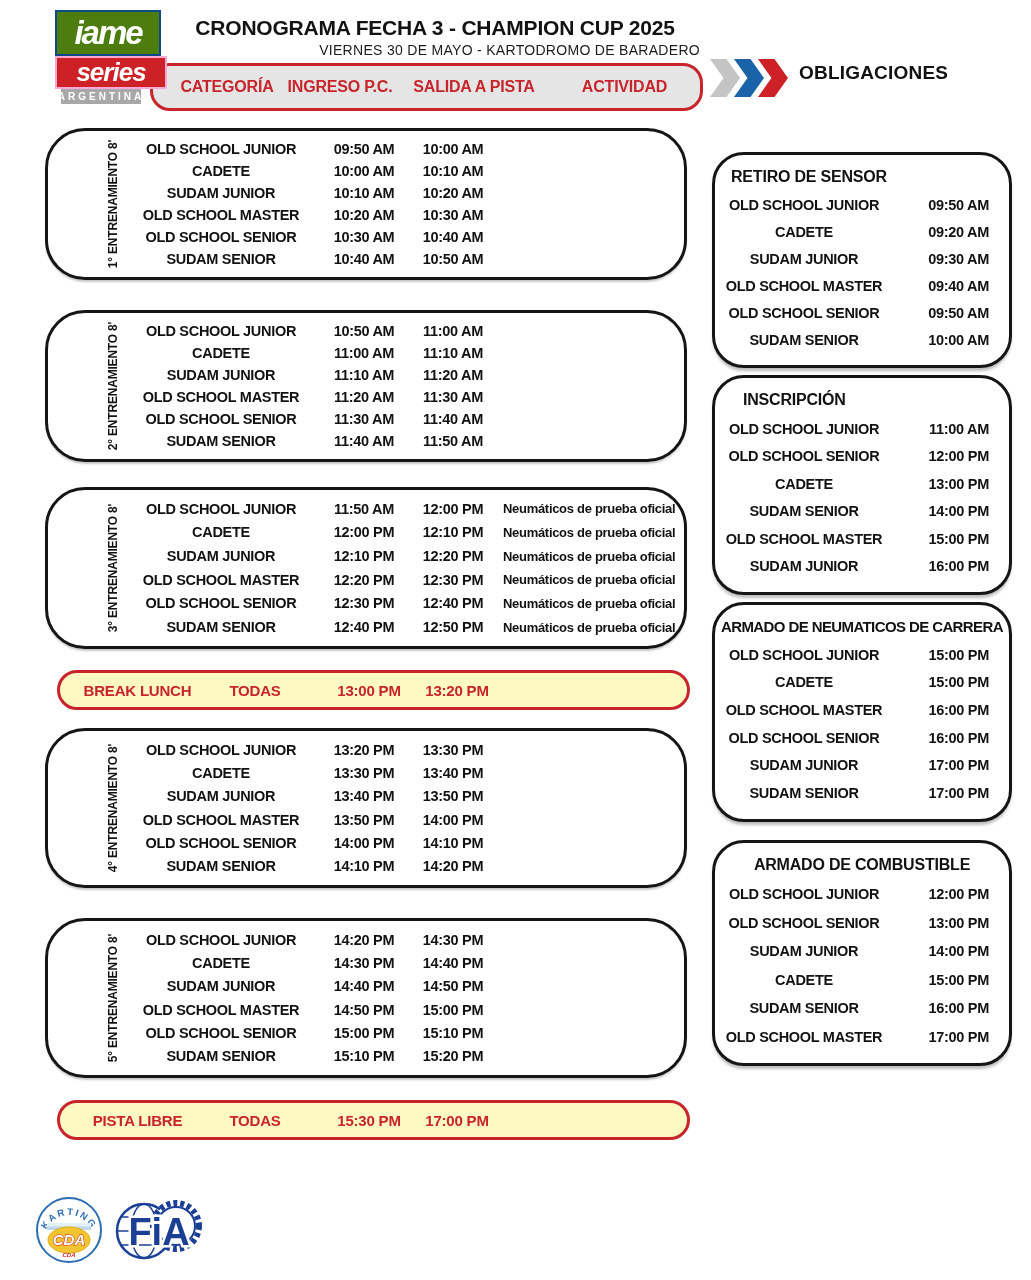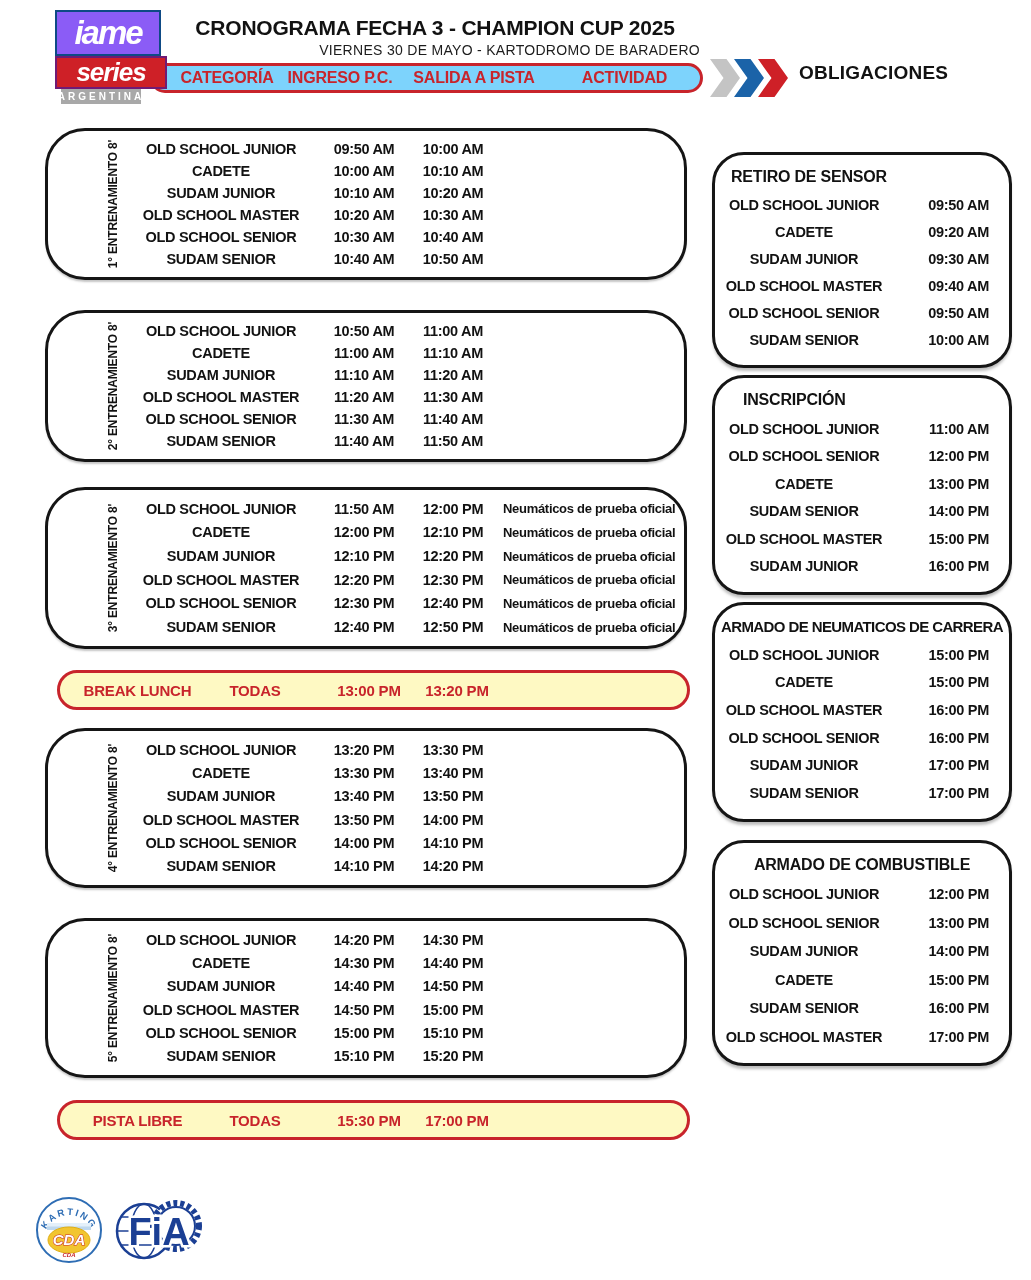--- a/index.html
+++ b/index.html
@@ -6,37 +6,37 @@
   html,body { background:#ffffff; }
   body {
     font-family:"Liberation Sans", sans-serif;
     width:1031px; height:1280px; position:relative; overflow:hidden;
     color:#121212;
   }
   .page { position:absolute; inset:0; }
 
   
   .logo { position:absolute; left:55px; top:10px; z-index:5; }
-  .logo-top { width:106px; height:46px; background:#8b5cf6; border:2px solid #0e4a85;
+  .logo-top { width:106px; height:46px; background:#4d7c0f; border:2px solid #0e4a85;
     color:#fff; display:flex; align-items:center; justify-content:center;
     font-weight:800; font-style:italic; font-size:33px; letter-spacing:-2px; }
-  .logo-mid { width:112px; height:33px; background:#CE2027; border:2px solid #701a75;
+  .logo-mid { width:112px; height:33px; background:#CE2027; border:2px solid #f9a8d4;
     color:#fff; display:flex; align-items:center; justify-content:center;
     font-weight:800; font-style:italic; font-size:26px; letter-spacing:-1px; }
   .logo-bot { width:80px; height:15px; background:#A8A8A8; margin-left:6px;
     color:#fff; display:flex; align-items:center; justify-content:center;
     font-weight:700; font-size:10px; letter-spacing:3px; }
 
   .title { position:absolute; left:170px; top:16px; width:530px; text-align:center;
     font-size:21px; font-weight:800; letter-spacing:-0.2px; }
   .subtitle { position:absolute; left:170px; top:42px; width:530px; text-align:right;
     font-size:14px; font-weight:400; letter-spacing:0.3px; color:#1c1c1c; }
 
-  .header-pill { position:absolute; left:150px; top:63px; width:553px; height:30px;
-    border:3px solid #C8242B; border-radius:20px; background:#7dd3fc;
+  .header-pill { position:absolute; left:150px; top:63px; width:553px; height:48px;
+    border:3px solid #C8242B; border-radius:20px; background:#e5e5e5;
     display:grid; grid-template-columns:108px 118px 150px 1fr; align-items:center;
     padding-left:20px; color:#C8242B; font-weight:800; font-size:16px; z-index:2; }
   .header-pill span { text-align:center; letter-spacing:-0.2px; }
 
   .chevrons { position:absolute; left:710px; top:59px; display:flex; z-index:2; }
   .chev { width:30px; height:38px; margin-right:-6px;
     clip-path:polygon(0 0,55% 0,100% 50%,55% 100%,0 100%,45% 50%); }
   .chev.c1 { background:#C4C4C4; }
   .chev.c2 { background:#1B63A8; }
   .chev.c3 { background:#CE2027; }

